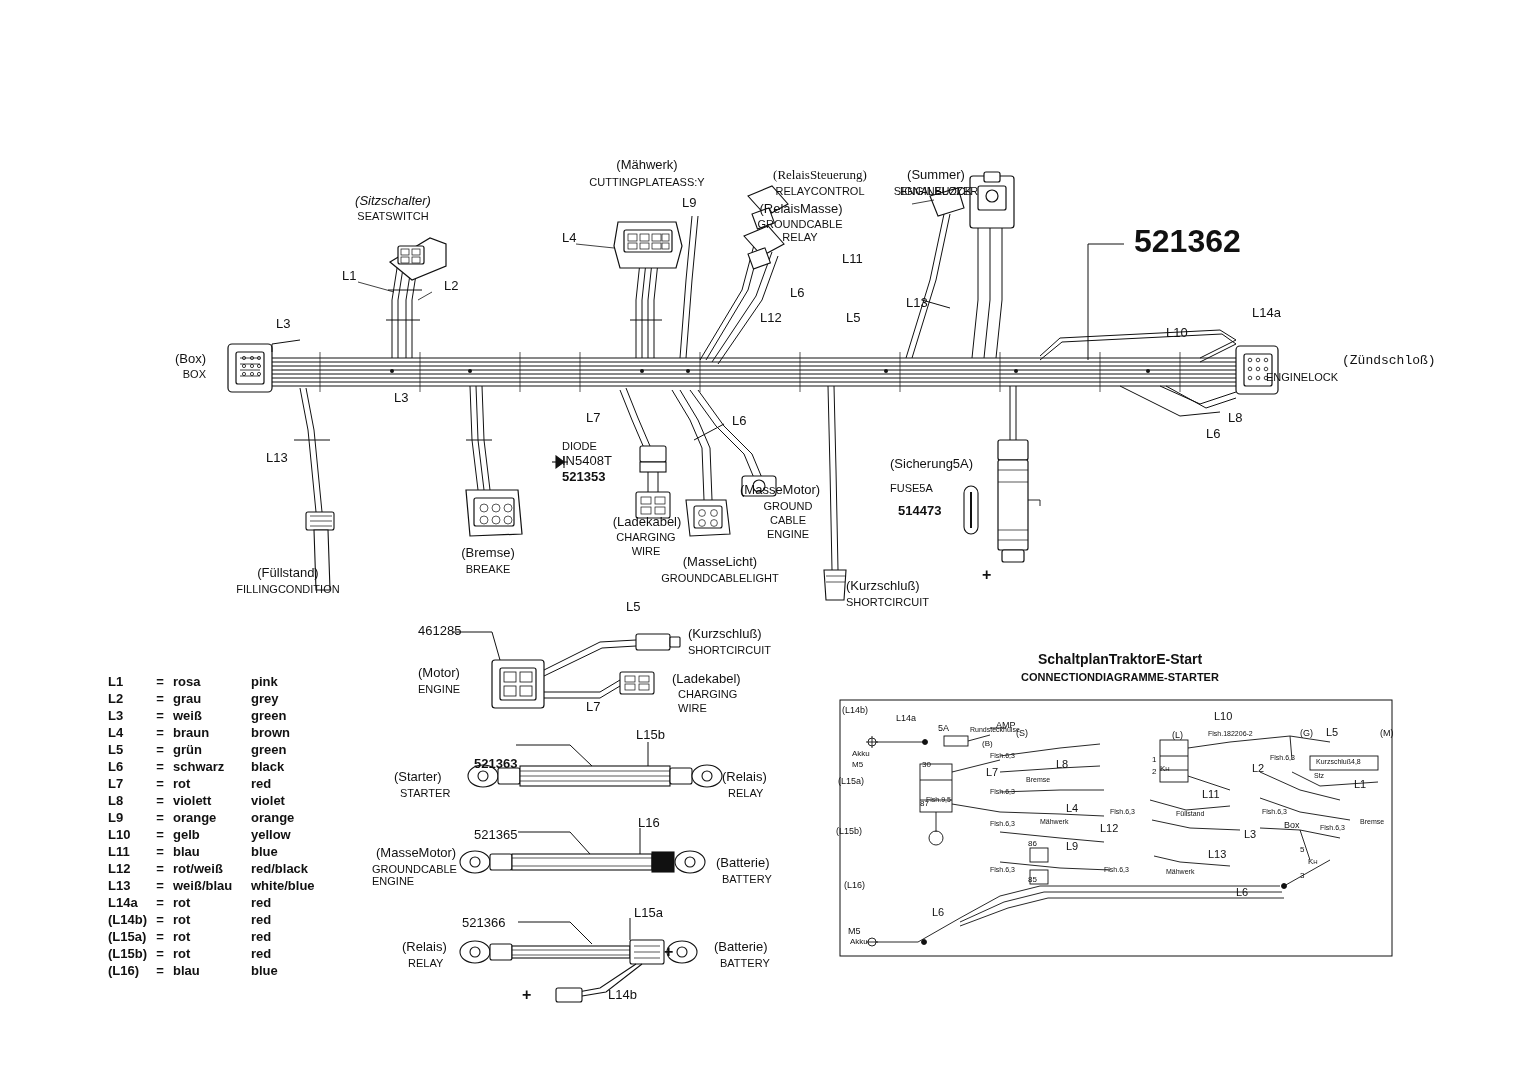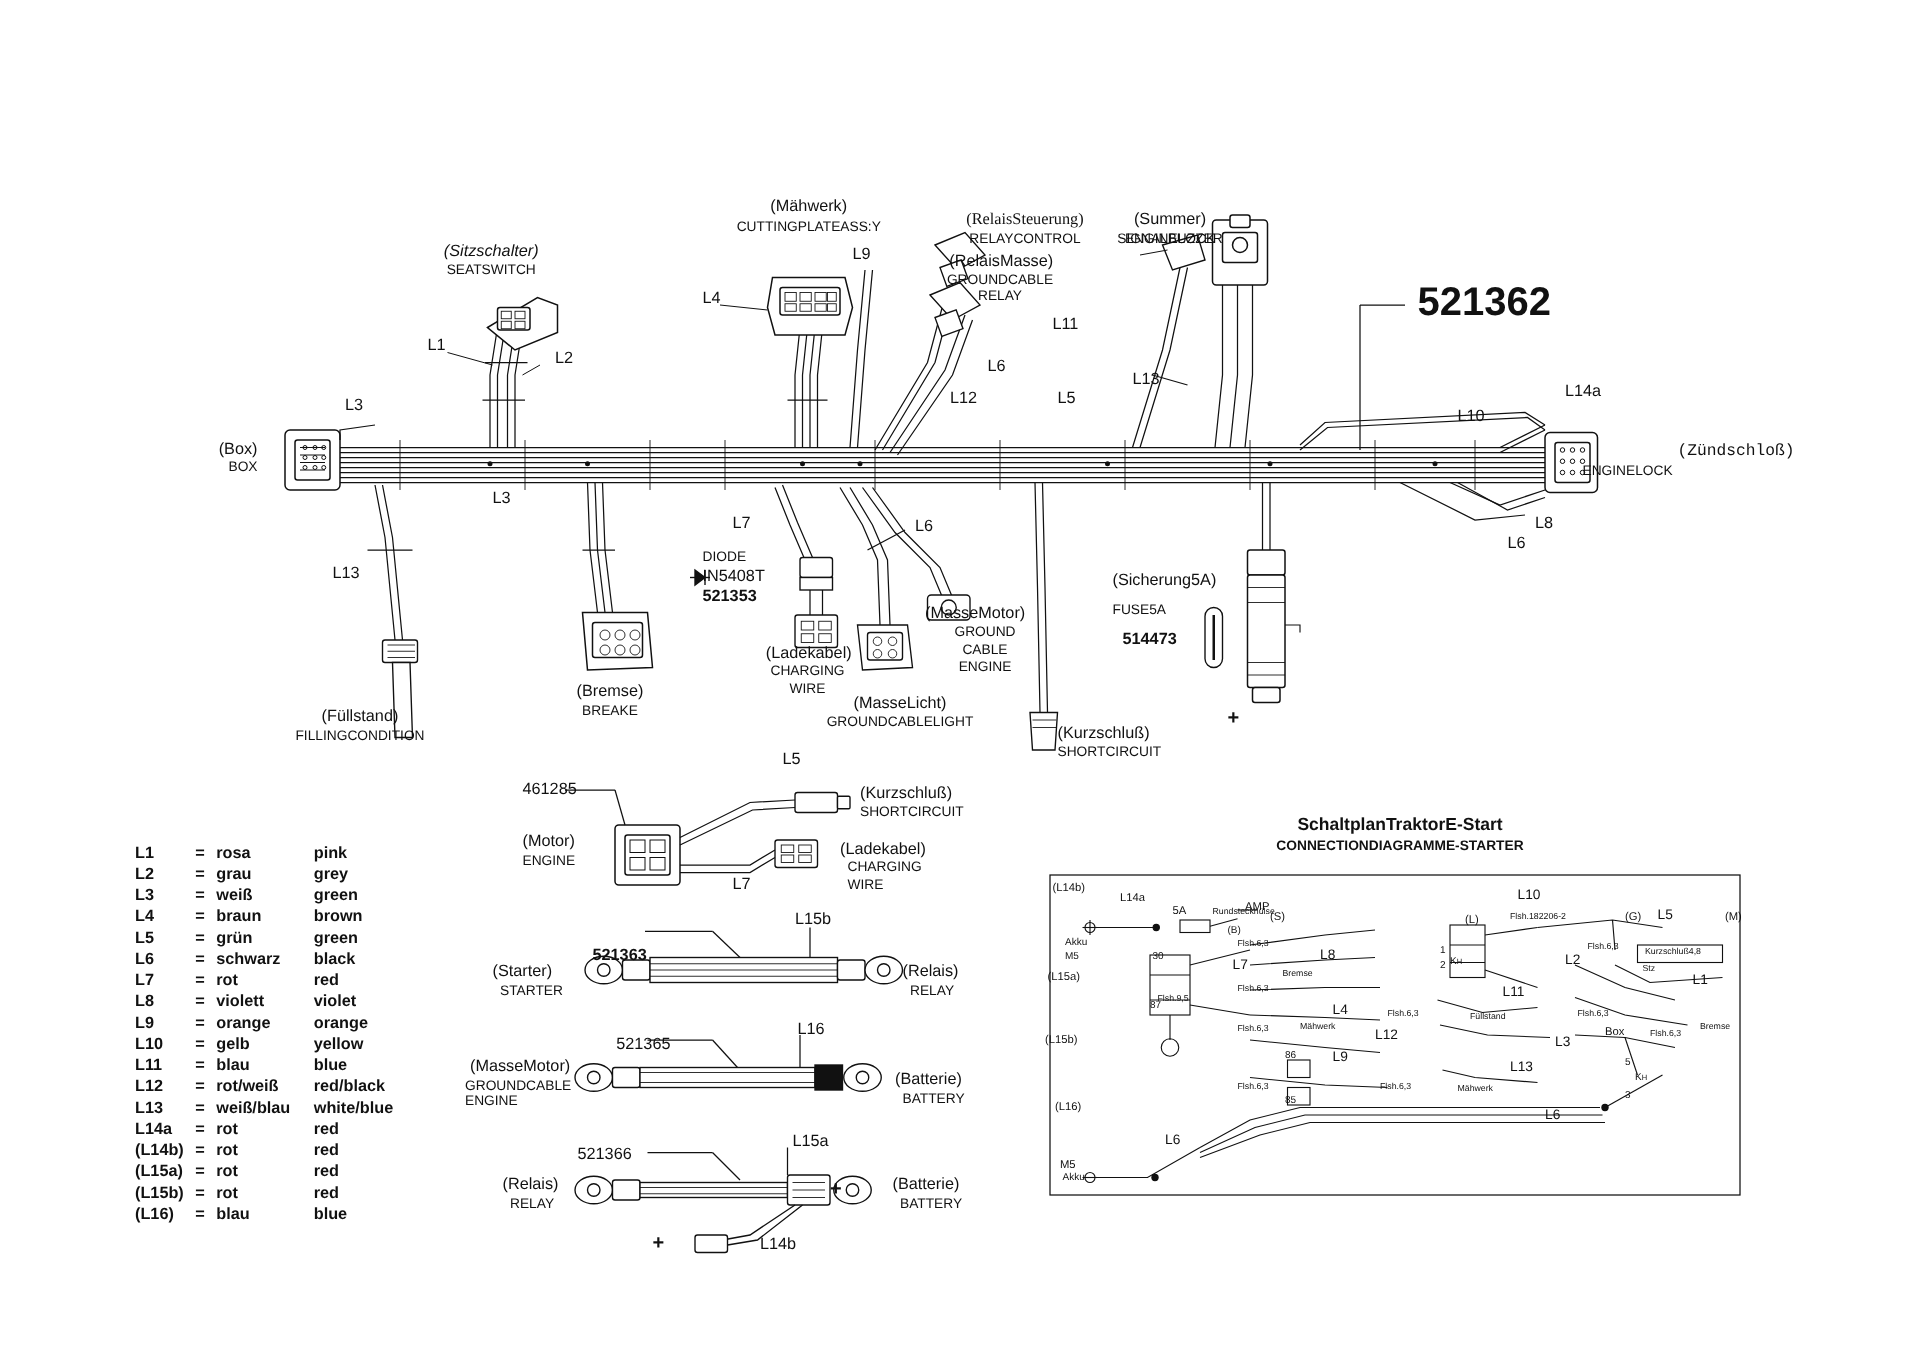--- a/index.html
+++ b/index.html
@@ -539,21 +539,21 @@
 <div class="lbl t11" style="left:678px;top:688px;line-height:1.25;">CHARGING
 WIRE</div>
 
 <div class="lbl t13" style="left:474px;top:757px;font-weight:bold;" style2="">521363</div>
 
 <div class="lbl t13" style="left:394px;top:770px;">(Starter)</div>
 <div class="lbl t11" style="left:400px;top:787px;">STARTER</div>
 <div class="lbl t13" style="left:722px;top:770px;">(Relais)</div>
 <div class="lbl t11" style="left:728px;top:787px;">RELAY</div>
 
-<div class="lbl t13" style="left:493px;top:828px;">521365</div>
+<div class="lbl t13" style="left:474px;top:828px;">521365</div>
 <div class="lbl t13" style="left:376px;top:846px;">(MasseMotor)</div>
 <div class="lbl t11" style="left:372px;top:863px;">GROUNDCABLE
 ENGINE</div>
 <div class="lbl t13" style="left:716px;top:856px;">(Batterie)</div>
 <div class="lbl t11" style="left:722px;top:873px;">BATTERY</div>
 
 <div class="lbl t13" style="left:462px;top:916px;">521366</div>
 <div class="lbl t13" style="left:402px;top:940px;">(Relais)</div>
 <div class="lbl t11" style="left:408px;top:957px;">RELAY</div>
 <div class="lbl t13" style="left:714px;top:940px;">(Batterie)</div>

